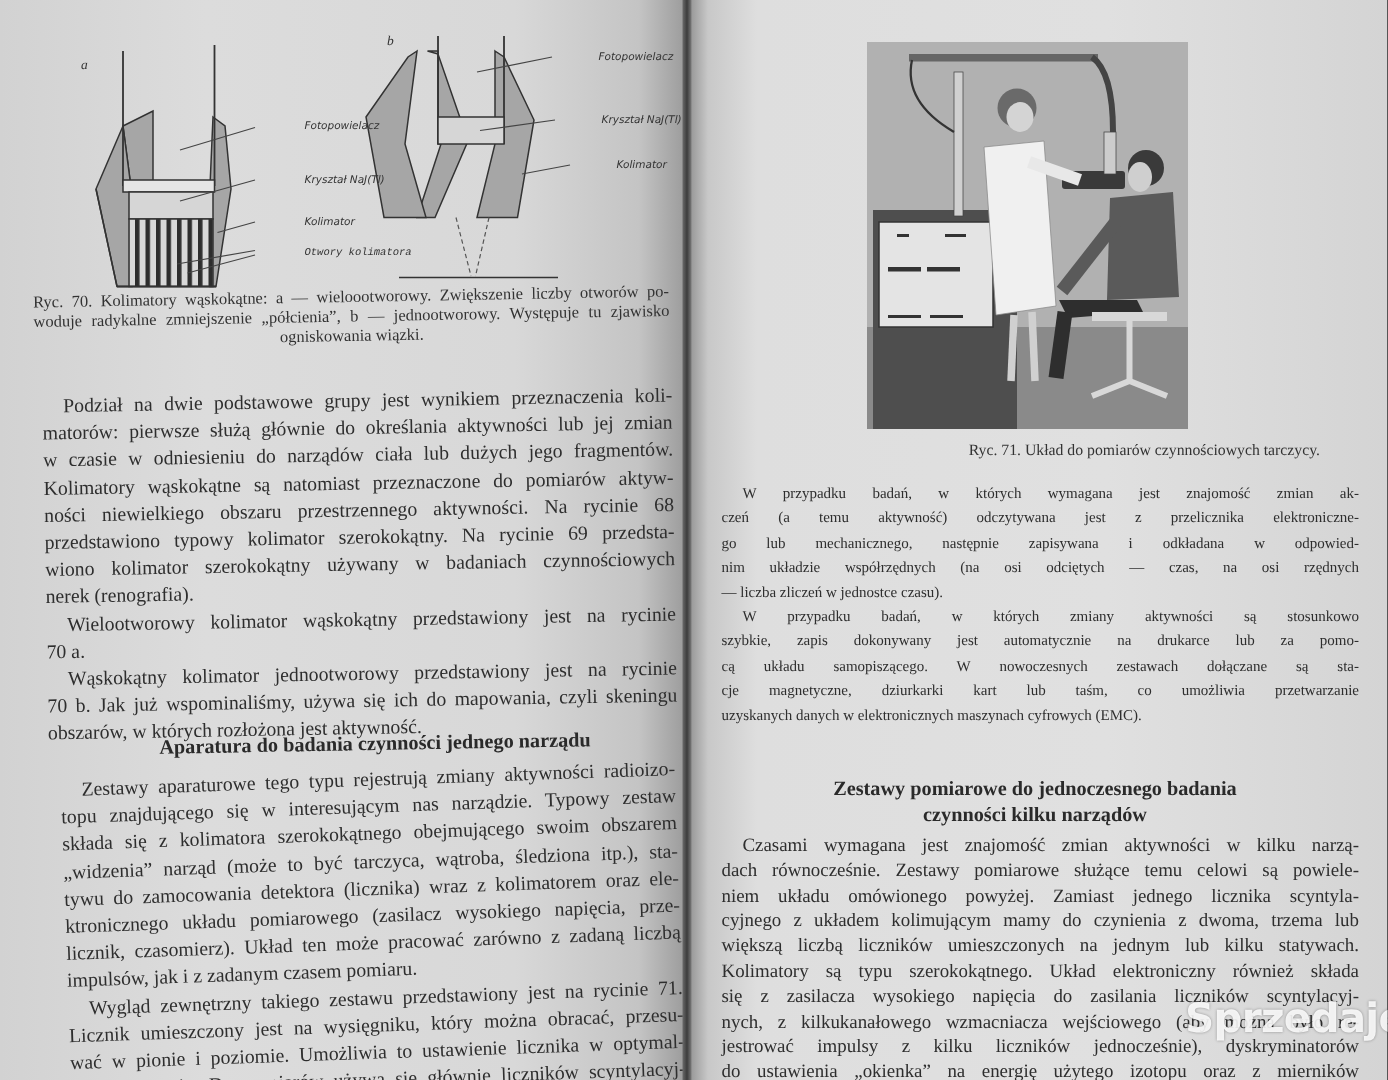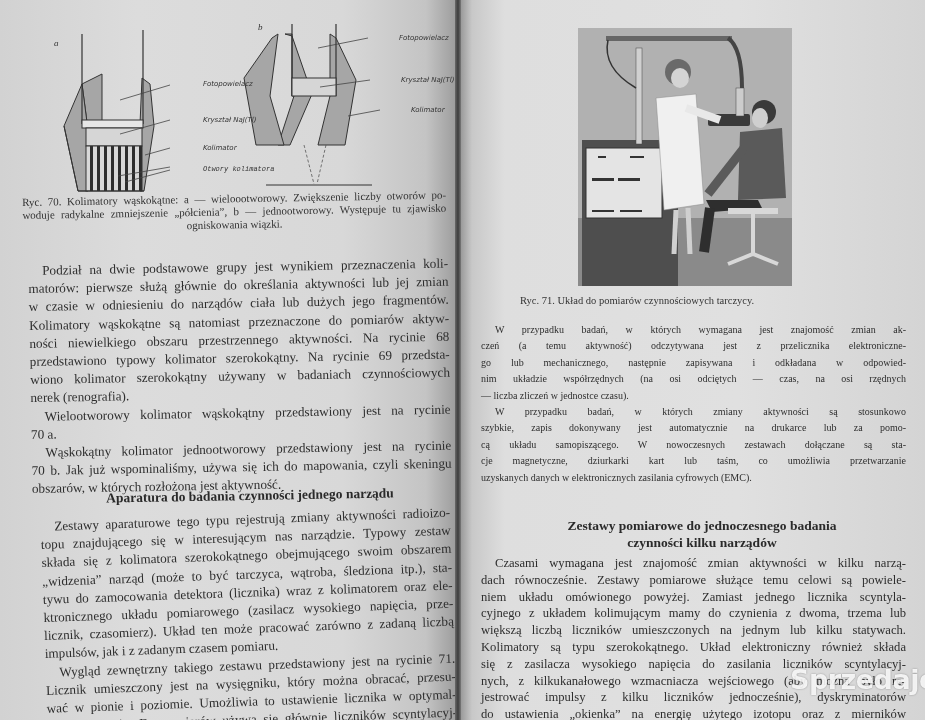--- a/index.html
+++ b/index.html
@@ -48,30 +48,30 @@
     text-align: justify;
   }
   .left-block-1 { left: 28px; top: 262px; width: 420px; transform: rotate(-1deg); transform-origin: left top; }
   .left-block-2 { left: 40px; top: 518px; width: 410px; transform: rotate(-2deg); transform-origin: left top; }
 
   .heading {
     position: absolute; font-weight: bold; font-size: 13.5px; line-height: 17px;
     text-align: center; color: #2a2a2a;
   }
   .heading-left { left: 100px; top: 487px; width: 300px; transform: rotate(-1deg); }
-  .heading-right { left: 492px; top: 517px; width: 420px; }
+  .heading-right { left: 480px; top: 517px; width: 420px; }
 
   
   .fig71 {
     position: absolute; left: 578px; top: 28px; width: 214px; height: 258px;
     background: linear-gradient(180deg, #a9a9a9 0%, #b8b8b8 40%, #8c8c8c 100%);
     overflow: hidden;
   }
   .fig71 svg { position: absolute; left: 0; top: 0; }
-  .caption-71 { left: 520px; top: 294px; width: 360px; text-align: left; font-size: 10.5px; }
+  .caption-71 { left: 520px; top: 294px; width: 360px; text-align: right; font-size: 10.5px; }
 
   .right-block-1 { left: 481px; top: 322px; width: 425px; font-size: 10px; line-height: 16.4px; }
   .right-block-2 { left: 481px; top: 555px; width: 425px; font-size: 12.6px; line-height: 16.8px; }
 
   .text-block .line { display: block; text-align: justify; text-align-last: justify; white-space: nowrap; }
   .text-block .line.end { text-align-last: left; }
   .text-block .line.indent { padding-left: 14px; }
 
   
   .watermark {
@@ -239,21 +239,21 @@
   <div class="text-block right-block-1">
     <span class="line indent">W przypadku badań, w których wymagana jest znajomość zmian ak-</span>
     <span class="line">czeń (a temu aktywność) odczytywana jest z przelicznika elektroniczne-</span>
     <span class="line">go lub mechanicznego, następnie zapisywana i odkładana w odpowied-</span>
     <span class="line">nim układzie współrzędnych (na osi odciętych — czas, na osi rzędnych</span>
     <span class="line end">— liczba zliczeń w jednostce czasu).</span>
     <span class="line indent">W przypadku badań, w których zmiany aktywności są stosunkowo</span>
     <span class="line">szybkie, zapis dokonywany jest automatycznie na drukarce lub za pomo-</span>
     <span class="line">cą układu samopiszącego. W nowoczesnych zestawach dołączane są sta-</span>
     <span class="line">cje magnetyczne, dziurkarki kart lub taśm, co umożliwia przetwarzanie</span>
-    <span class="line end">uzyskanych danych w elektronicznych zasilania cyfrowych (EMC).</span>
+    <span class="line end">uzyskanych danych w elektronicznych maszynach cyfrowych (EMC).</span>
   </div>
 
   <div class="heading heading-right">
     <span style="display:block">Zestawy pomiarowe do jednoczesnego badania</span>
     <span style="display:block">czynności kilku narządów</span>
   </div>
 
   <div class="text-block right-block-2">
     <span class="line indent">Czasami wymagana jest znajomość zmian aktywności w kilku narzą-</span>
     <span class="line">dach równocześnie. Zestawy pomiarowe służące temu celowi są powiele-</span>

